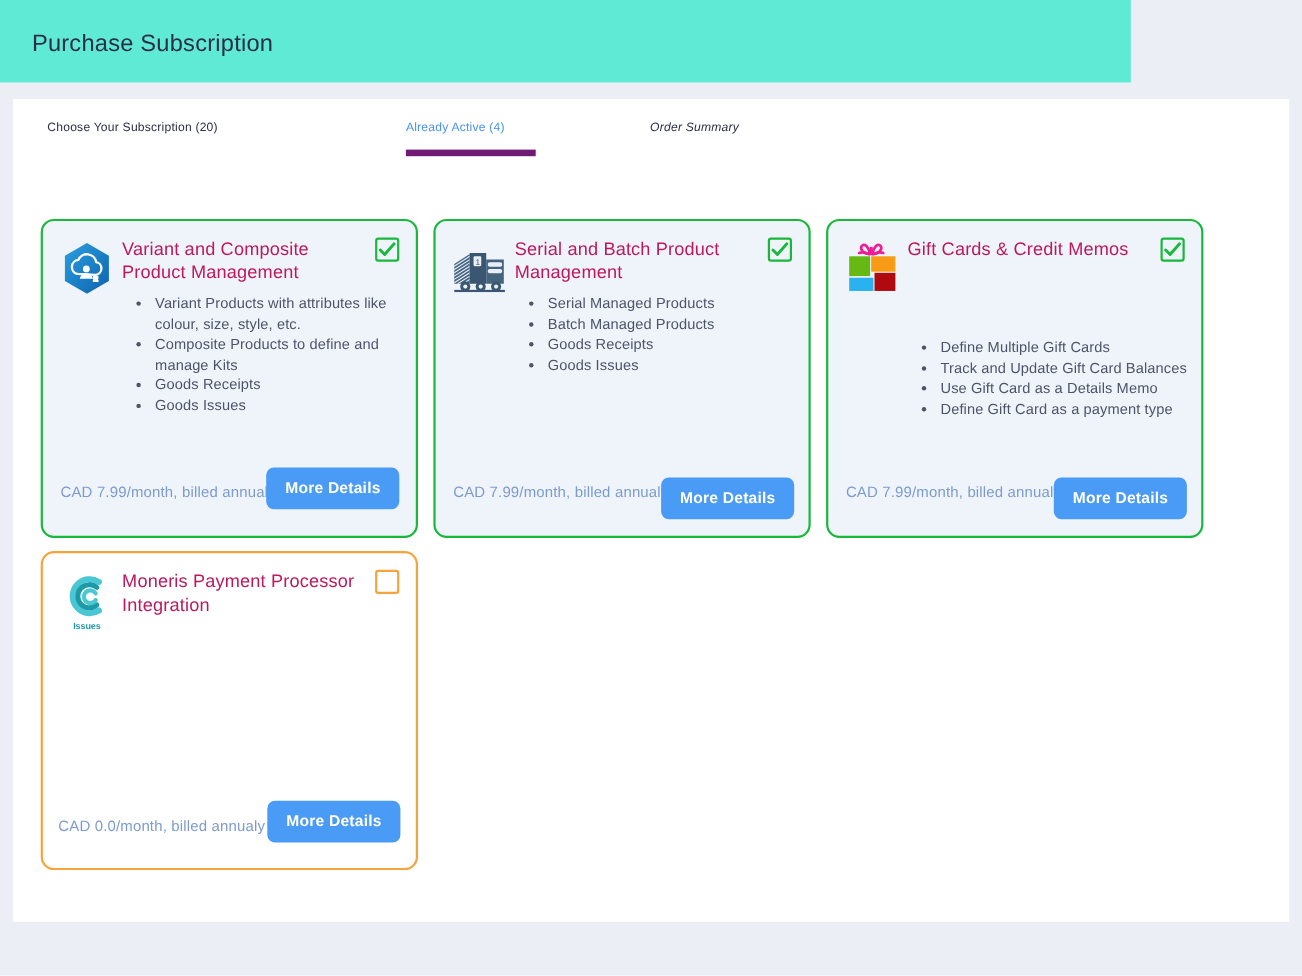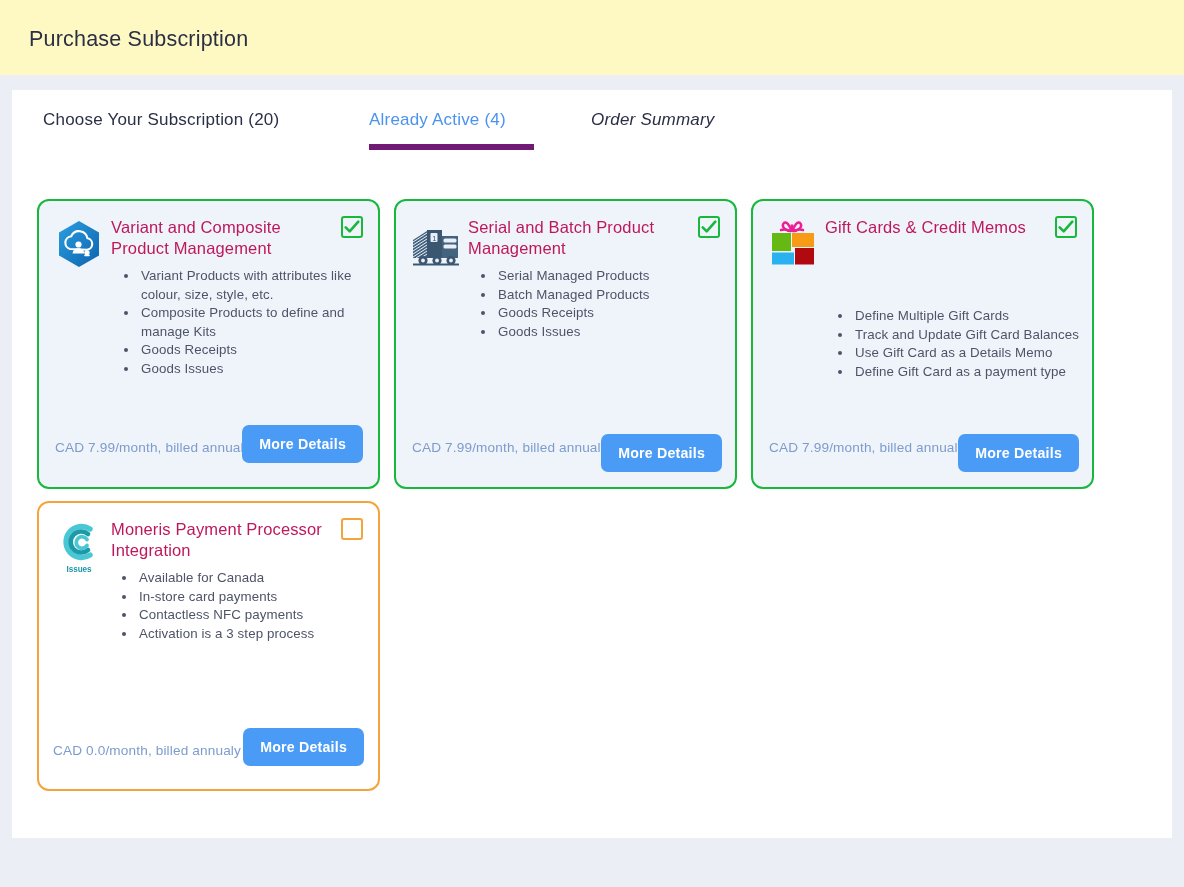--- a/index.html
+++ b/index.html
@@ -16,23 +16,23 @@
     position: relative;
     width: 1184px;
     height: 887px;
     background: #eceef6;
   }
 
   
   .topbar {
     position: absolute;
     left: 0; top: 0;
-    width: 1184px;
+    width: 1028px;
     height: 75px;
-    background: #fef9c3;
+    background: #5eead4;
   }
   .page-title {
     position: absolute;
     left: 29px;
     top: 27px;
     font-size: 21.5px;
     letter-spacing: 0.2px;
     color: #2b2f45;
     font-weight: 400;
     white-space: nowrap;
@@ -52,21 +52,21 @@
   .tabs {
     position: absolute;
     left: 0;
     top: 20px;
     width: 100%;
     height: 56px;
   }
   .tab {
     position: absolute;
     top: 0;
-    font-size: 17px;
+    font-size: 11px;
     letter-spacing: 0.2px;
     color: #2b2f45;
     white-space: nowrap;
     padding-bottom: 14px;
     cursor: pointer;
   }
   .tab-0 { left: 31px; }
   .tab-1 { left: 357px; color: #4a93ee; border-bottom: 6px solid #701a75; padding-right: 28px; }
   .tab-2 { left: 579px; font-style: italic; }
 
@@ -334,26 +334,20 @@
           <svg viewBox="0 0 50 44" width="50" height="44">
             <g fill="none" stroke-linecap="round">
               <path d="M36 9 A15.5 15.5 0 1 0 36 35" stroke="#4ac7d4" stroke-width="5.4"></path>
               <path d="M34 14 A10.5 10.5 0 1 0 34 30" stroke="#1c9aa8" stroke-width="4.6"></path>
               <path d="M33 19.5 A5.8 5.8 0 1 0 33 25.5" stroke="#4ac7d4" stroke-width="3.8"></path>
             </g>
           </svg>
           <div class="moneris-label">Issues</div>
         </div>
         <div class="card-title">Moneris Payment Processor Integration</div>
-        <ul class="card-features">
-          <li>Available for Canada</li>
-          <li>In-store card payments</li>
-          <li>Contactless NFC payments</li>
-          <li>Activation is a 3 step process</li>
-        </ul>
         <div class="card-check"></div>
         <div class="card-price">CAD 0.0/month, billed annualy</div>
         <button class="more-btn">More Details</button>
       </div>
 
     </div>
   </div>
 </div>
 
 </body></html>

